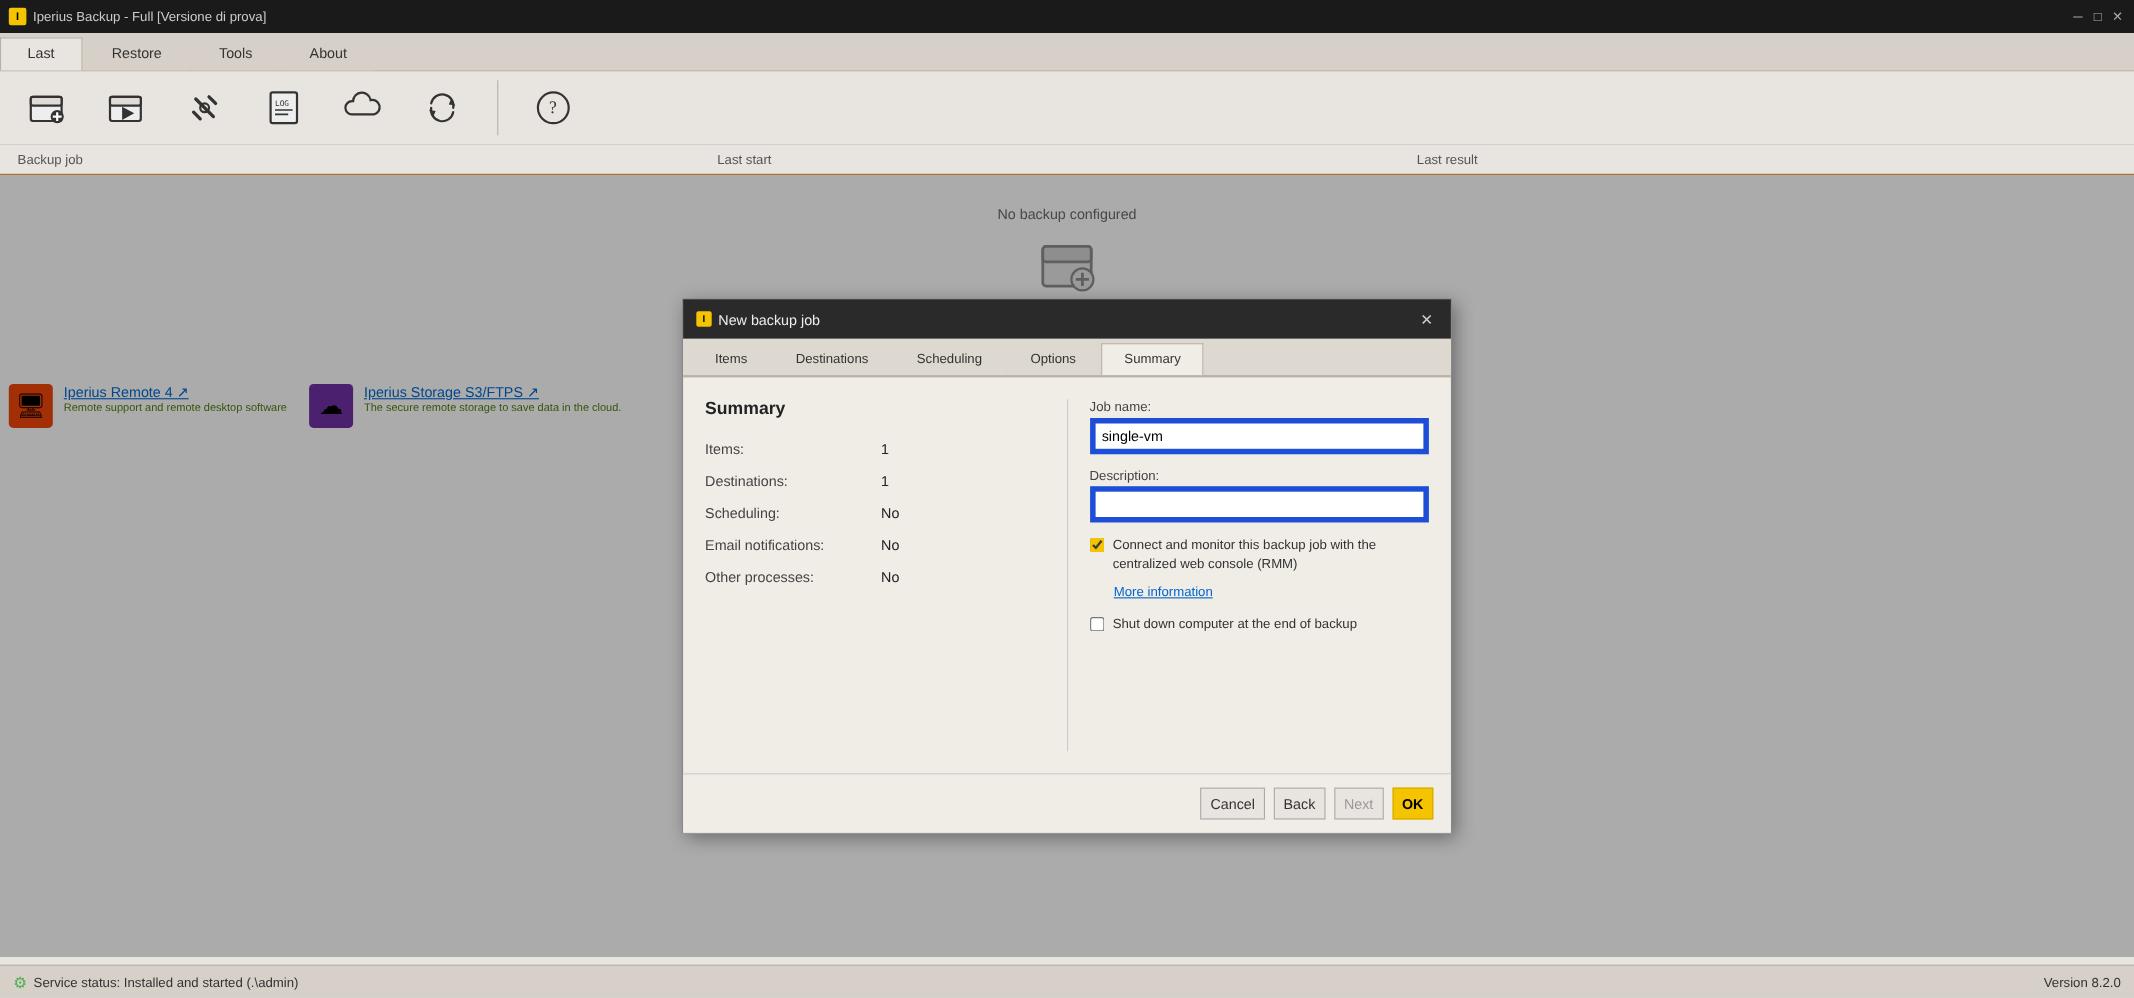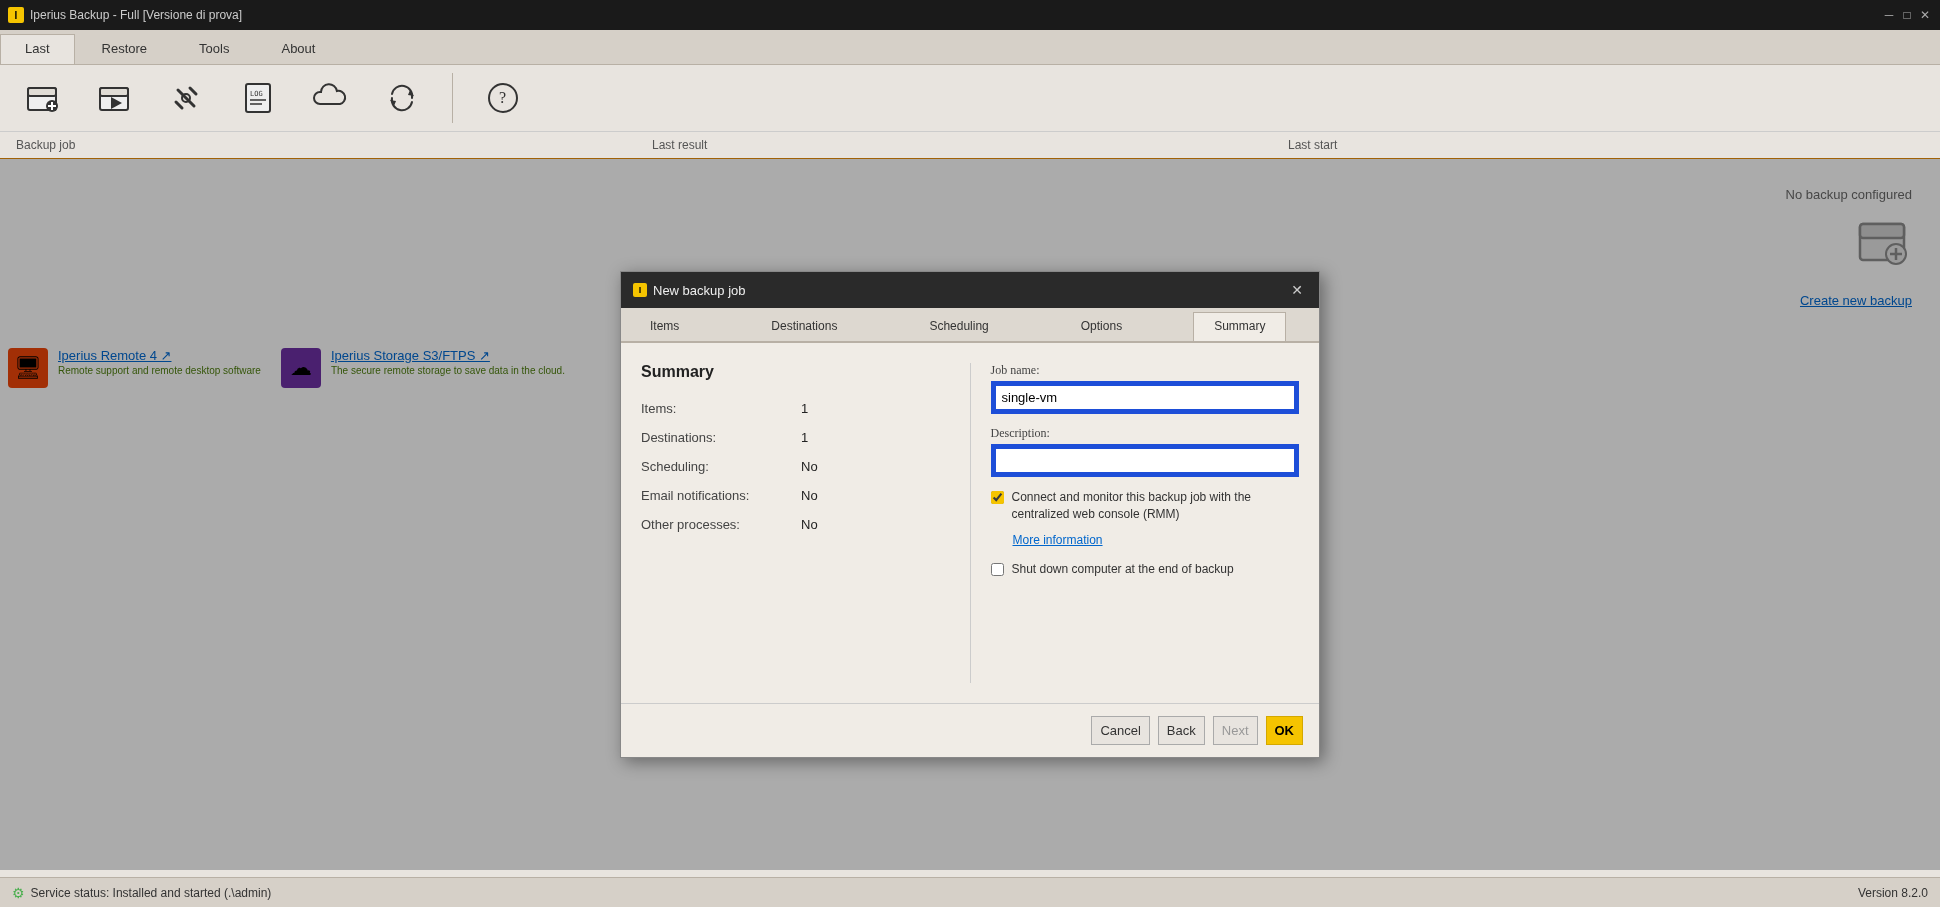--- a/index.html
+++ b/index.html
@@ -145,21 +145,21 @@
       font-size: 12px;
       color: #333;
     }
 
     
     .left-panel {
       flex: 1;
       padding: 8px;
     }
     .no-backup-area {
-      text-align: right;
+      text-align: center;
       padding: 20px;
       color: #666;
     }
     .no-backup-icon {
       font-size: 48px;
       margin: 10px 0;
       color: #888;
     }
     .create-backup-link {
       color: #0066cc;
@@ -260,21 +260,20 @@
       justify-content: center;
     }
 
     
     .dialog-tabs {
       background: #ddd8d0;
       display: flex;
       padding-top: 4px;
       padding-left: 8px;
       border-bottom: 2px solid #b8b0a5;
-      gap: 48px;
     }
     .dialog-tab {
       padding: 6px 20px 8px;
       cursor: pointer;
       font-size: 12px;
       color: #333;
       border: 1px solid transparent;
       border-bottom: none;
       margin-right: 2px;
       background: #ddd8d0;
@@ -321,21 +320,20 @@
       color: #222;
       font-size: 13px;
     }
 
     
     .form-label {
       font-size: 12px;
       color: #444;
       margin-bottom: 3px;
       display: block;
-      font-family: Liberation Serif, serif;
     }
     .form-input {
       width: 100%;
       padding: 4px 6px;
       border: 5px solid #1d4ed8;
       background: #fff;
       font-size: 13px;
       margin-bottom: 12px;
       outline: none;
     }
@@ -478,22 +476,22 @@
       <svg width="36" height="36" viewBox="0 0 36 36" fill="none">
         <circle cx="18" cy="18" r="14" stroke="#333" stroke-width="2" fill="none"></circle>
         <text x="14" y="23" font-size="16" fill="#333" font-family="serif">?</text>
       </svg>
     </div>
   </div>
 </div>
 
 <div class="table-header">
   <div class="table-header-col">Backup job</div>
+  <div class="table-header-col">Last start</div>
   <div class="table-header-col">Last result</div>
-  <div class="table-header-col">Last start</div>
 </div>
 
 <div style="position: relative; flex: 1; background: #f5f5f5; height: calc(907px - 30px - 44px - 64px - 28px - 30px);">
 
   <div class="left-panel">
     <div class="no-backup-area">
       <div>No backup configured</div>
       <div class="no-backup-icon">
         <svg width="60" height="60" viewBox="0 0 60 60" fill="none">
           <rect x="8" y="12" width="44" height="36" rx="3" stroke="#888" stroke-width="2.5" fill="#ddd"></rect>

